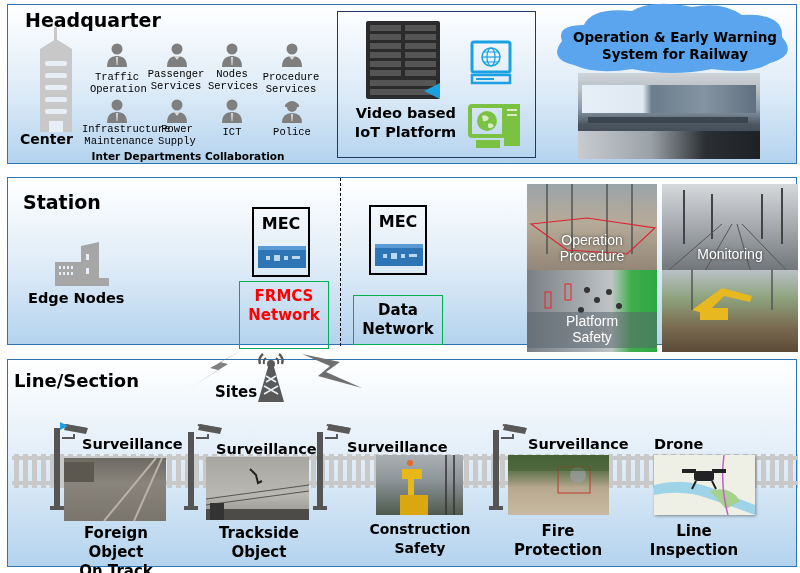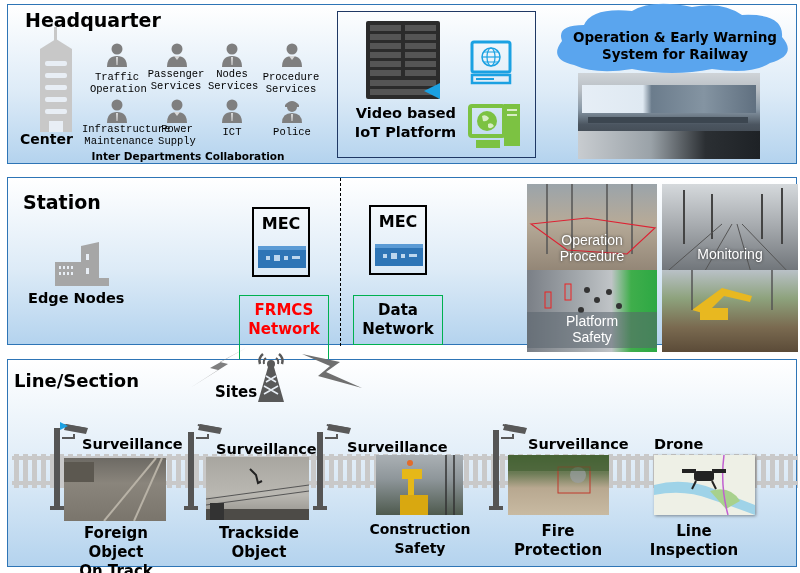--- a/index.html
+++ b/index.html
@@ -201,21 +201,21 @@
     <svg style="position:absolute;left:4px;top:37px" width="48" height="22" viewBox="0 0 48 22">
       <rect x="0" y="2" width="48" height="20" fill="#2e75b6"></rect>
       <rect x="0" y="0" width="48" height="4" fill="#5b9bd5"></rect>
       <rect x="8" y="10" width="4" height="4" fill="#bdd7ee"></rect>
         <rect x="16" y="9" width="6" height="6" fill="#bdd7ee"></rect>
         <rect x="26" y="10" width="4" height="4" fill="#bdd7ee"></rect>
         <rect x="34" y="10" width="8" height="3" fill="#bdd7ee"></rect>
     </svg>
   </div>
 
-  <div class="box" style="left:231px;top:117px;width:90px;height:68px;border:1px solid #00b050">
+  <div class="box" style="left:231px;top:103px;width:90px;height:68px;border:1px solid #00b050">
     <div class="lbl bold" style="left:0;right:0;top:5px;font-size:15px;line-height:19px;color:#ff0000">
         <div>FRMCS</div>
         <div>Network</div>
       </div>
   </div>
 
   <div style="position:absolute;left:332px;top:0;height:168px;border-left:1px dashed #000"></div>
 
   <div class="box" style="left:361px;top:27px;width:58px;height:70px;border:2px solid #000">
     <div class="lbl bold" style="left:0;right:0;top:6px;font-size:16px;line-height:18px">MEC</div>

